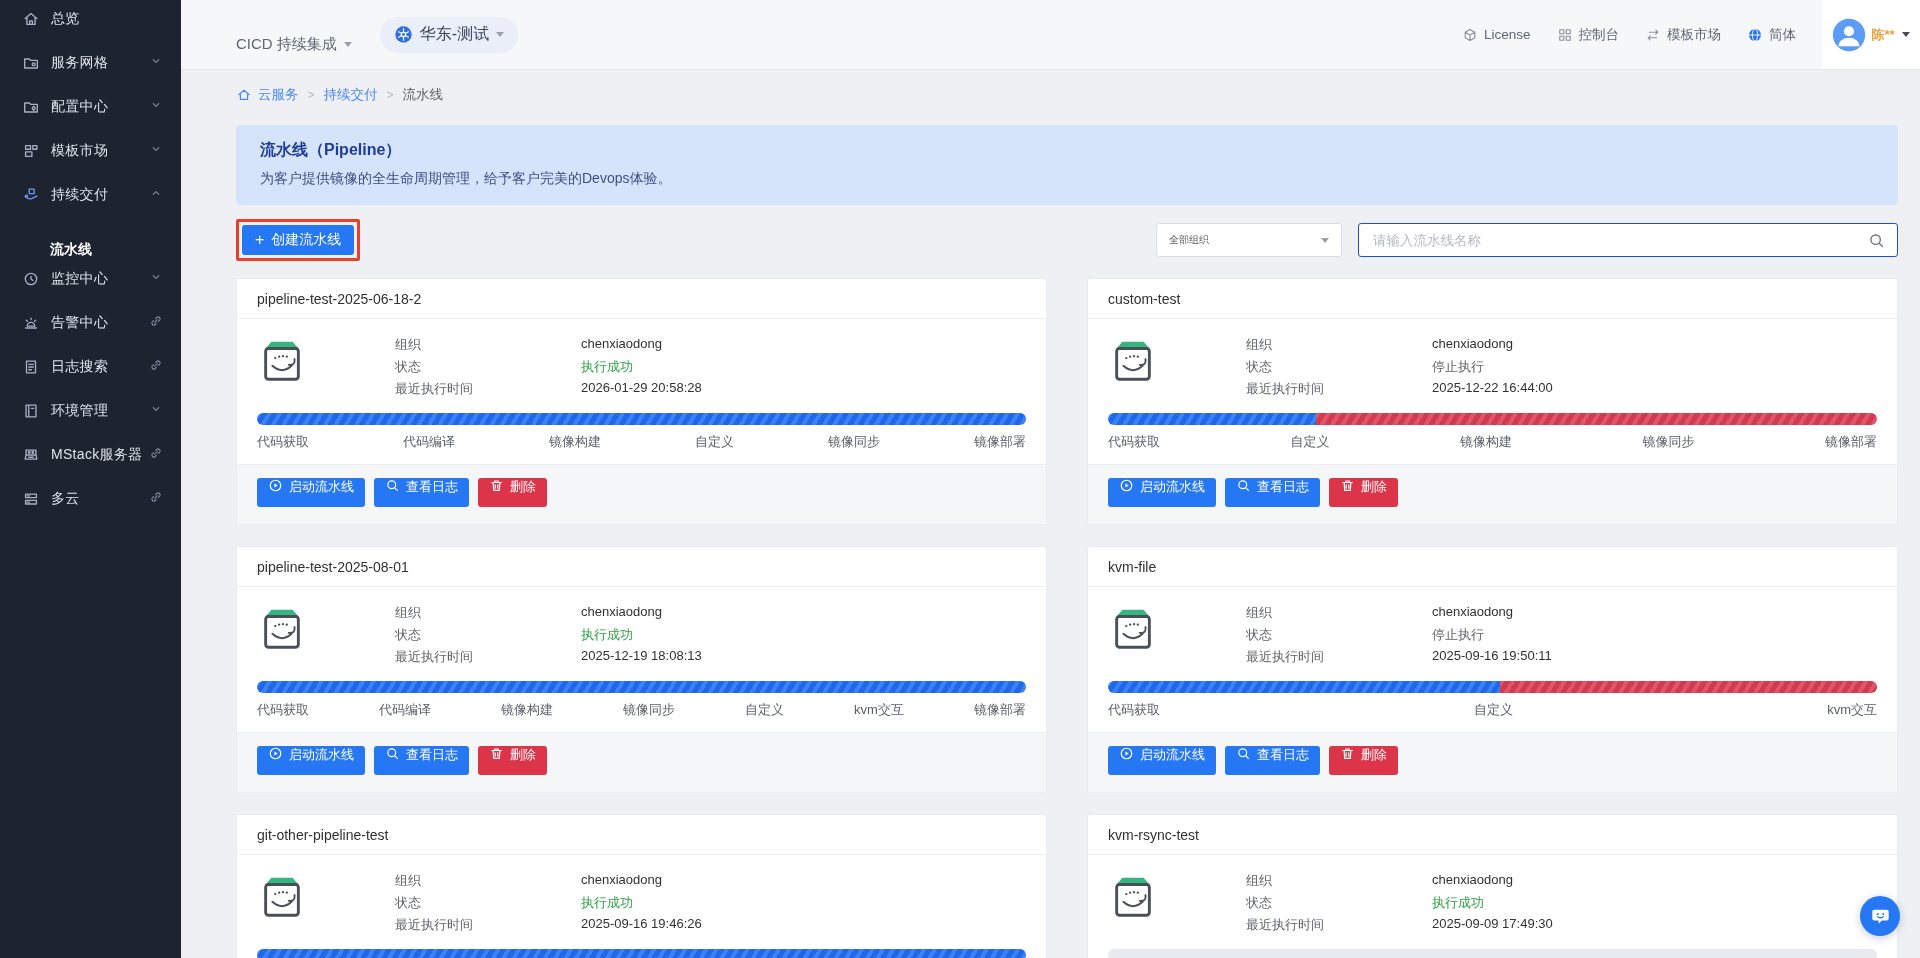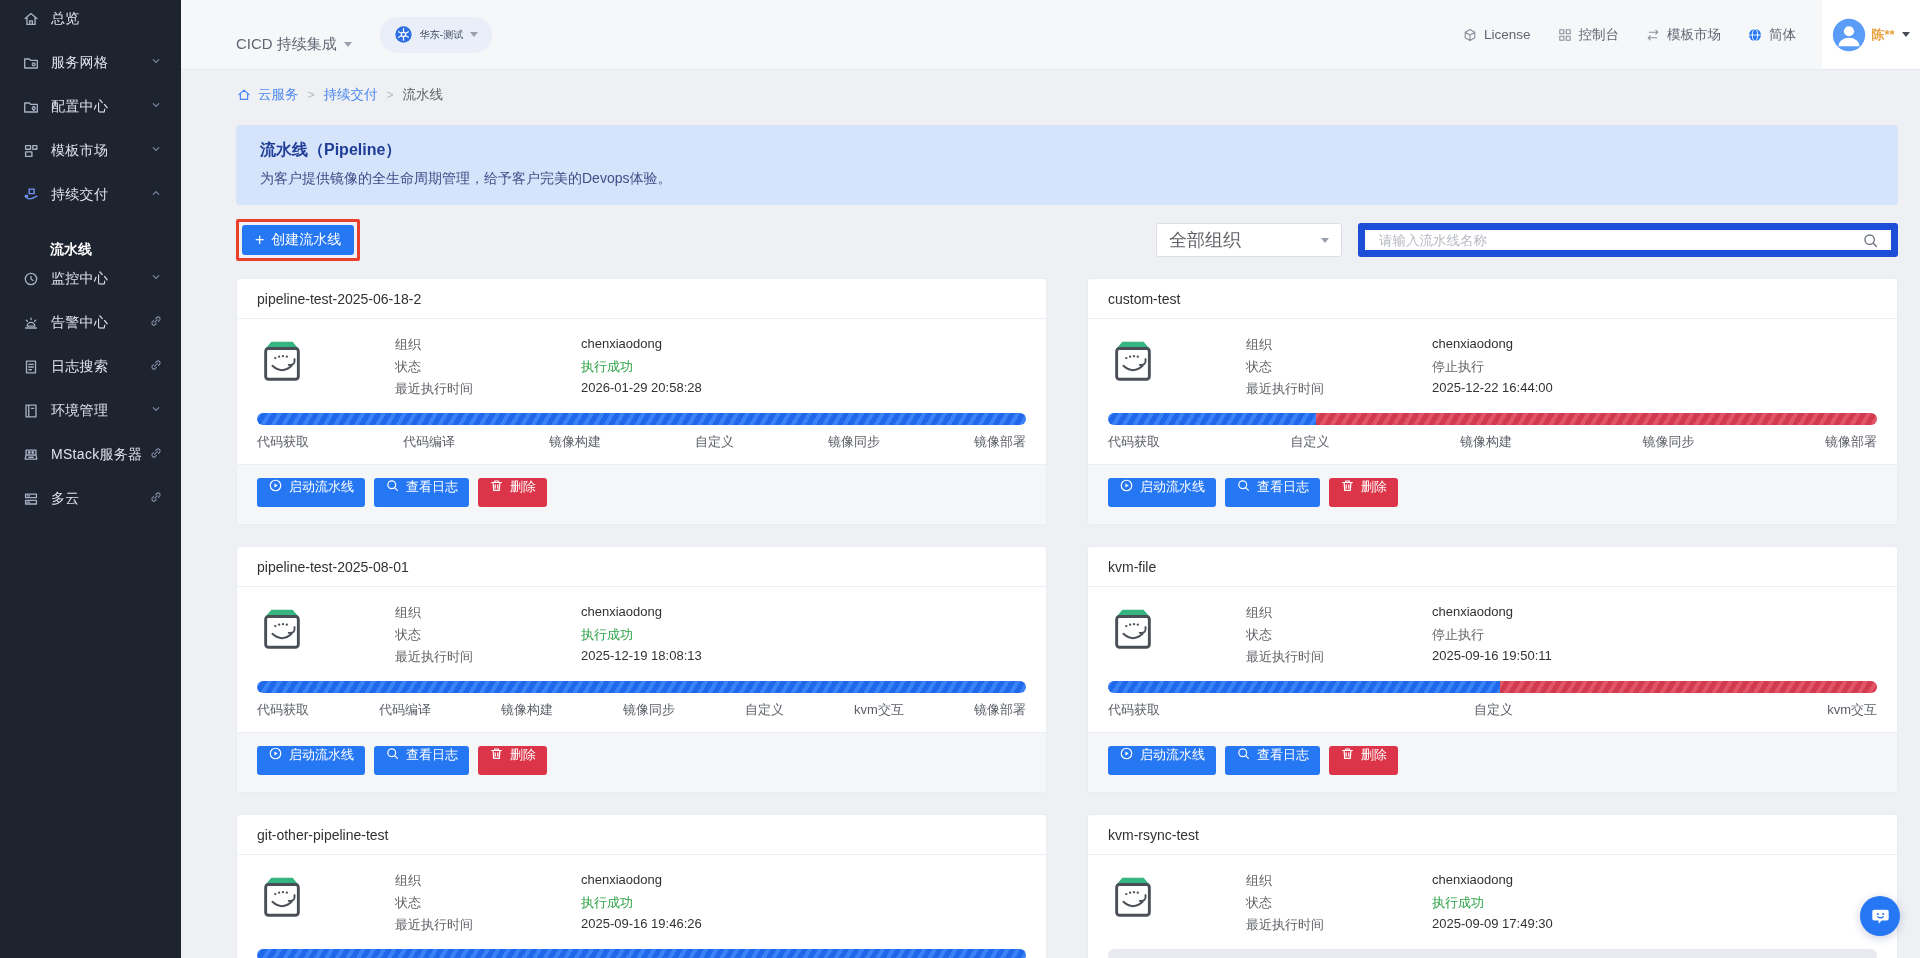--- a/index.html
+++ b/index.html
@@ -19,21 +19,21 @@
   .sb-suffix { display:inline-flex; color:#7f8aa0; }
   .sb-suffix svg { width:14px; height:14px; stroke:currentColor; fill:none; stroke-width:1.6; stroke-linecap:round; stroke-linejoin:round; }
   .sb-suffix.chevron-up svg { transform:rotate(180deg); }
   .sb-sub { height:40px; display:flex; align-items:center; padding-left:50px; color:#ffffff; font-weight:700; font-size:14px; cursor:pointer; }
   
   .main { flex:1; display:flex; flex-direction:column; height:100%; min-width:0; }
   .topbar { height:70px; min-height:70px; background:#f6f7f9; border-bottom:1px solid #e5e8ee; display:flex; align-items:center; padding-left:55px; position:relative; }
   .product-switch { display:flex; align-items:center; color:#5f6673; font-size:15px; cursor:pointer;margin-top:20px; }
   .caret { width:0; height:0; border:4px solid transparent; border-top:5px solid #99a0ac; margin-left:7px; transform:translateY(2px); }
   .caret.dark { border-top-color:#474c55; }
-  .cluster-pill { display:flex; align-items:center; background:#e9eef8; border-radius:18px; height:36px; padding:0 14px; margin-left:28px; color:#3c485e; font-size:10px; cursor:pointer; }
+  .cluster-pill { display:flex; align-items:center; background:#e9eef8; border-radius:18px; height:36px; padding:0 14px; margin-left:28px; color:#3c485e; font-size:16px; cursor:pointer; }
   .k8s-icon { display:inline-flex; margin-right:7px; }
   .k8s-icon svg { width:19px; height:19px; }
   .tb-right { margin-left:auto; display:flex; align-items:center; height:100%; }
   .tb-item { display:flex; align-items:center; color:#5f6673; font-size:13.5px; margin-right:26px; cursor:pointer; }
   .tb-item svg { width:16px; height:16px; margin-right:6px; stroke:#8a919e; fill:none; stroke-width:1.4; stroke-linecap:round; stroke-linejoin:round; }
   .tb-item.lang svg { stroke:none; }
   .user-box { width:98px; height:100%; background:#fff; display:flex; align-items:center; justify-content:center; cursor:pointer; }
   .avatar { width:34px; height:34px; margin-right:5px; display:inline-flex; }
   .avatar svg { width:34px; height:34px; }
   .user-name { color:#e8a23d; font-size:13px; font-weight:700; }
@@ -46,23 +46,23 @@
   .bc-sep { color:#b4b9c2; margin:0 9px; font-size:12px; }
   .bc-current { color:#606266; }
   .banner { margin-top:19px; background:#d5e3fb; border-radius:4px; padding:15px 24px 17px; }
   .banner-title { font-size:16px; font-weight:700; color:#1f3d96; }
   .banner-sub { margin-top:9px; font-size:14px; color:#3f4e86; }
   .toolbar { margin-top:14px; display:flex; align-items:center; justify-content:space-between; }
   .anno { border:3px solid #e8402a; border-radius:2px; padding:3px; display:inline-flex; }
   .create-btn { display:inline-flex; align-items:center; gap:7px; height:30px; padding:0 13px; background:#2577f3; color:#fff; border:none; border-radius:3px; font-size:14px; cursor:pointer; }
   .plus { font-size:16px; line-height:1; }
   .filters { display:flex; align-items:center; gap:16px; }
-  .select { width:186px; height:34px; background:#fff; border:1px solid #dcdfe6; border-radius:3px; display:flex; align-items:center; padding:0 12px; font-size:18px; color:#606266; cursor:pointer; }
+  .select { width:186px; height:34px; background:#fff; border:1px solid #dcdfe6; border-radius:3px; display:flex; align-items:center; padding:0 12px; font-size:10px; color:#606266; cursor:pointer; }
   .select .caret { margin-left:auto; }
-  .search-box { width:540px; height:34px; background:#fff; border:7px solid #1d4ed8; border-radius:3px; display:flex; align-items:center; padding:0 12px; }
+  .search-box { width:540px; height:34px; background:#fff; border:1px solid #1d4ed8; border-radius:3px; display:flex; align-items:center; padding:0 12px; }
   .search-box input { flex:1; border:none; outline:none; font-size:13.5px; color:#303133; background:transparent; font-family:inherit; }
   .search-box input::placeholder { color:#b6bac2; }
   .search-icon { display:inline-flex; cursor:pointer; }
   .search-icon svg { width:17px; height:17px; stroke:#6d737d; fill:none; stroke-width:1.6; stroke-linecap:round; }
   
   .grid { margin-top:17px; display:grid; grid-template-columns:1fr 1fr; column-gap:40px; row-gap:21px; }
   .card { background:#fff; border:1px solid #e9ecf1; border-radius:3px; }
   .card-head { height:40px; display:flex; align-items:center; padding:0 20px; border-bottom:1px solid #ebeef5; font-size:14px; color:#303133; }
   .card-body { padding:17px 20px 13px; }
   .row-top { display:flex; }

